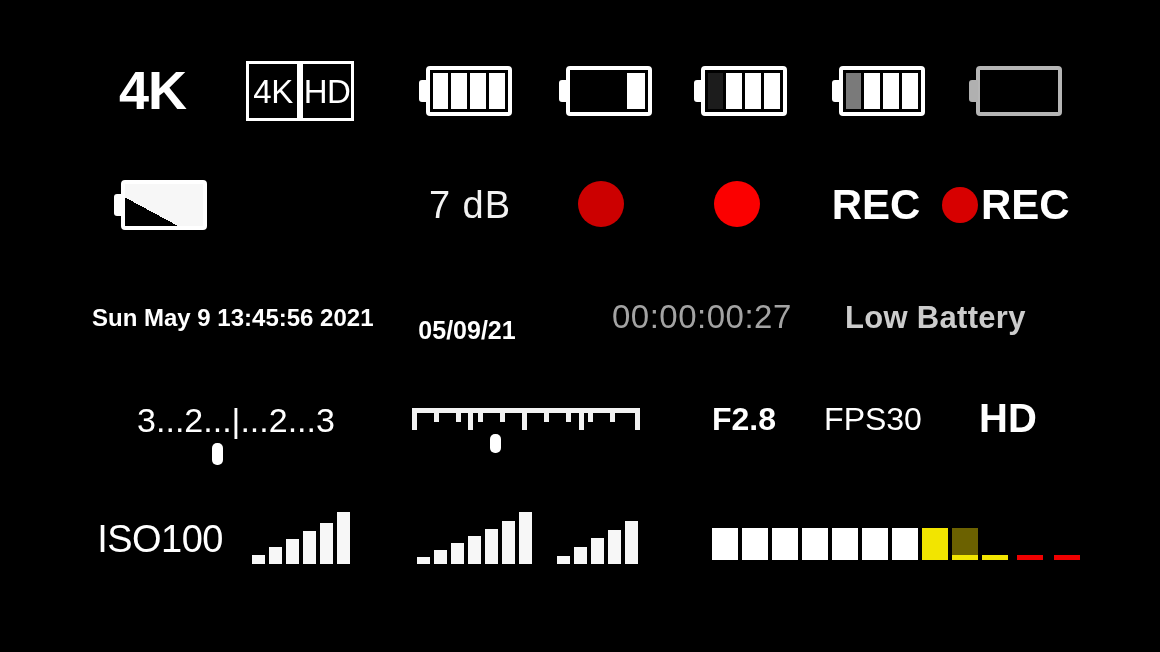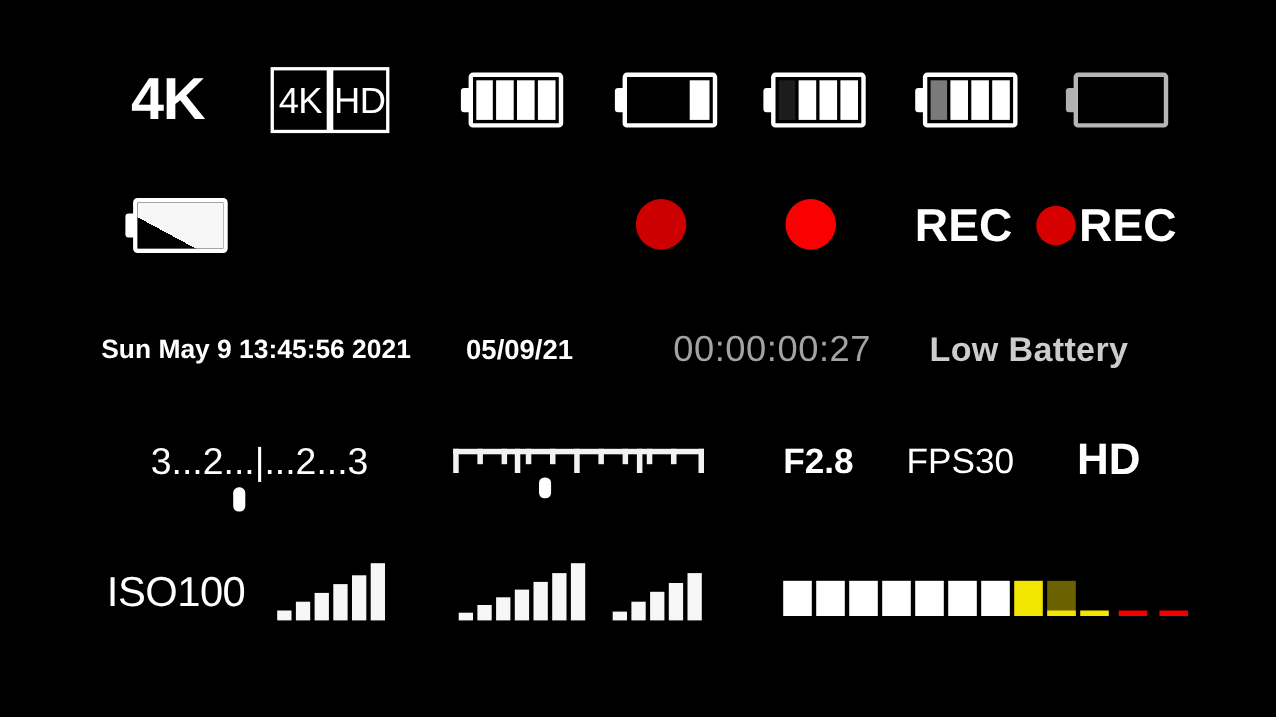--- a/index.html
+++ b/index.html
@@ -184,20 +184,23 @@
   <div class="cell" style="left:110px; top:178px; width:100px; height:54px;">
     <div class="battery">
       <span class="tip"></span>
       <div class="body diag">
         <span class="wedge"></span>
       </div>
     </div>
   </div>
 
 
+  <div class="cell" style="left:415px; top:180px; width:110px; height:50px;">
+    <span class="txt-db">7 dB</span>
+  </div>
 
   <div class="cell" style="left:578px; top:181px; width:46px; height:46px;">
     <span class="recdot" style="width:46px;height:46px;background:#cc0000;"></span>
   </div>
 
   <div class="cell" style="left:714px; top:181px; width:46px; height:46px;">
     <span class="recdot" style="width:46px;height:46px;background:#fb0000;"></span>
   </div>
 
   <div class="cell" style="left:828px; top:182px; width:96px; height:46px;">
@@ -206,21 +209,21 @@
 
   <div class="cell" style="left:942px; top:182px; width:132px; height:46px; justify-content:flex-start;">
     <span class="recdot" style="width:36px;height:36px;background:#d70000;margin-right:3px;"></span>
     <span class="txt-rec">REC</span>
   </div>
 
   <div class="cell" style="left:92px; top:300px; width:282px; height:36px; justify-content:flex-start;">
     <span class="txt-date">Sun May  9 13:45:56 2021</span>
   </div>
 
-  <div class="cell" style="left:413px; top:300px; width:108px; height:36px; justify-content:flex-end;">
+  <div class="cell" style="left:413px; top:312px; width:108px; height:36px; justify-content:center;">
     <span class="txt-shortdate">05/09/21</span>
   </div>
 
   <div class="cell" style="left:572px; top:296px; width:200px; height:42px; justify-content:flex-start;">
     <span class="txt-timecode">00:00:00:27</span>
   </div>
 
   <div class="cell" style="left:845px; top:297px; width:200px; height:42px; justify-content:flex-start;">
     <span class="txt-lowbat">Low Battery</span>
   </div>

